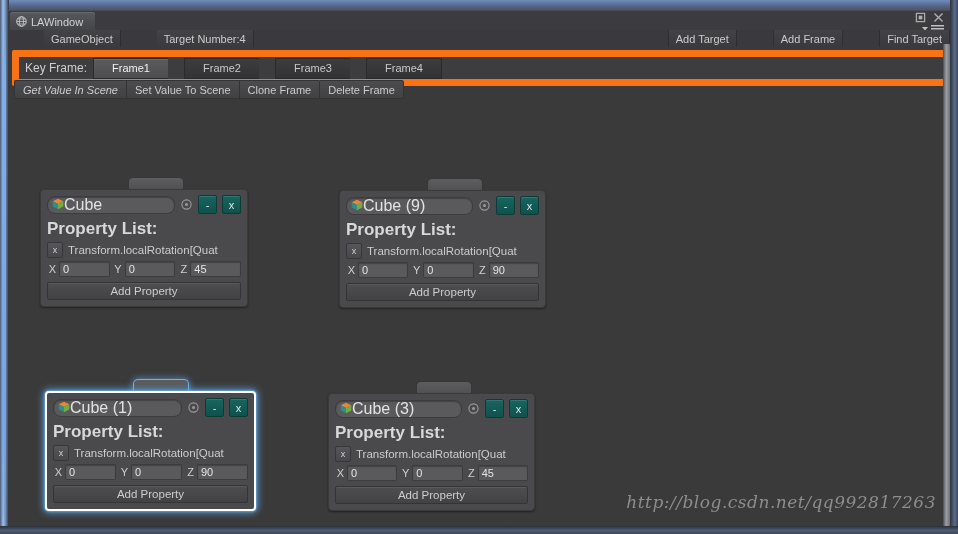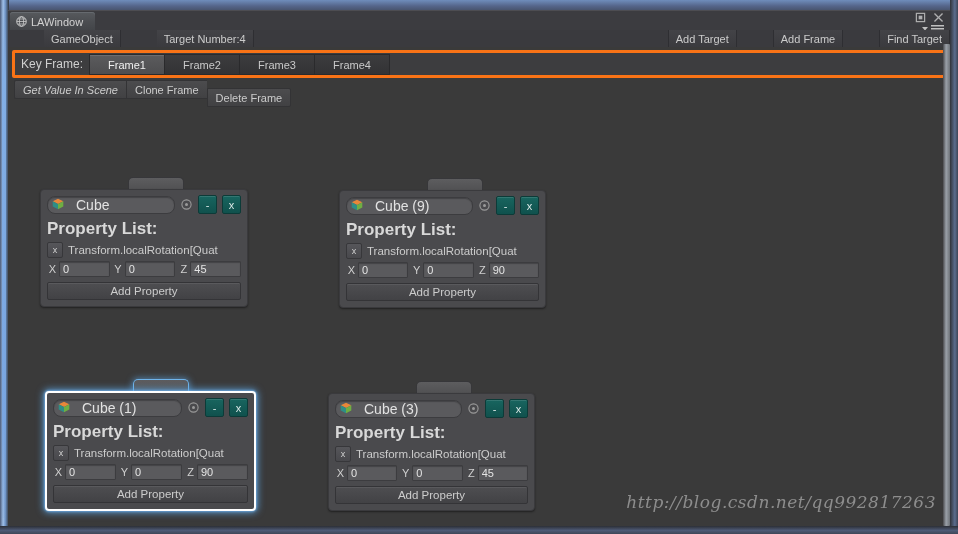--- a/index.html
+++ b/index.html
@@ -128,32 +128,32 @@
     background: #3a3a3a;
     overflow: hidden;
   }
 
   
   .keyframe-row {
     position: absolute;
     left: 4px; top: 3px;
     width: 932px; height: 22px;
     background: #3d3d3f;
-    border: 3px solid #f97316;
+    border: 7px solid #f97316;
     border-radius: 2px;
     display: flex;
     align-items: center;
   }
   .kf-label {
     padding-left: 6px;
     padding-right: 6px;
     font-size: 12px;
     color: #cfcfcf;
   }
-  .kf-tabs { display: flex; height: 20px; }
+  .kf-tabs { display: flex; align-items: center; height: 20px; gap: 16px; }
   .kf-tab {
     height: 19px;
     min-width: 56px;
     padding: 0 9px;
     display: flex;
     align-items: center;
     justify-content: center;
     font-size: 11px;
     color: #c9c9c9;
     background: linear-gradient(to bottom,#3c3c3e 0%, #333335 100%);
@@ -180,21 +180,21 @@
     align-items: center;
     font-size: 11px;
     color: #cccccc;
     background: linear-gradient(to bottom,#4c4c4e 0%, #414143 100%);
     border: 1px solid #333335;
     border-right: none;
   }
   .act-btn:first-child { border-top-left-radius: 2px; border-bottom-left-radius: 2px; font-style: italic; }
   .act-btn:last-child {
     border-right: 1px solid #333335;
-    border-top-right-radius: 2px; border-bottom-right-radius: 2px; margin-top: 8px;
+    border-top-right-radius: 2px; border-bottom-right-radius: 2px;
   }
 
   
   .node {
     position: absolute;
   }
   .node-notch {
     position: absolute;
     top: 0;
     width: 54px; height: 15px;
@@ -228,23 +228,23 @@
     gap: 5px;
   }
   .name-field {
     flex: 1;
     height: 16px;
     background: #5a5a5d;
     border: 1px solid #3c3c3f;
     border-radius: 8px;
     display: flex;
     align-items: center;
-    gap: 12px;
+    gap: 0;
     padding: 0 4px;
-    font-size: 14px;
+    font-size: 16px;
     color: #e2e2e2;
     box-shadow: inset 0 1px 1px rgba(0,0,0,0.25);
   }
   .cube-ico { flex: none; }
   .target-ico { width: 13px; height: 13px; flex: none; }
   .sq-btn {
     width: 17px; height: 17px;
     background: linear-gradient(to bottom,#18655f 0%, #10514d 100%);
     border: 1px solid #0c3b38;
     border-radius: 2px;
@@ -397,20 +397,21 @@
       <div class="kf-tabs" id="kf-tabs">
           <div class="kf-tab active">Frame1</div>
           <div class="kf-tab">Frame2</div>
           <div class="kf-tab">Frame3</div>
           <div class="kf-tab">Frame4</div>
         </div>
     </div>
 
     <div class="action-row" id="action-row">
         <div class="act-btn">Get Value In Scene</div>
+        <div class="act-btn">Set Value To Scene</div>
         <div class="act-btn">Clone Frame</div>
         <div class="act-btn">Delete Frame</div>
       </div>
 
     <div id="nodes-layer">
         <div class="node" style="left: 32px; top: 130px; width: 206px;">
           <div class="node-notch" style="left:88px"></div>
           <div class="node-body" style="width:206px">
             <div class="node-header">
               <div class="name-field">

